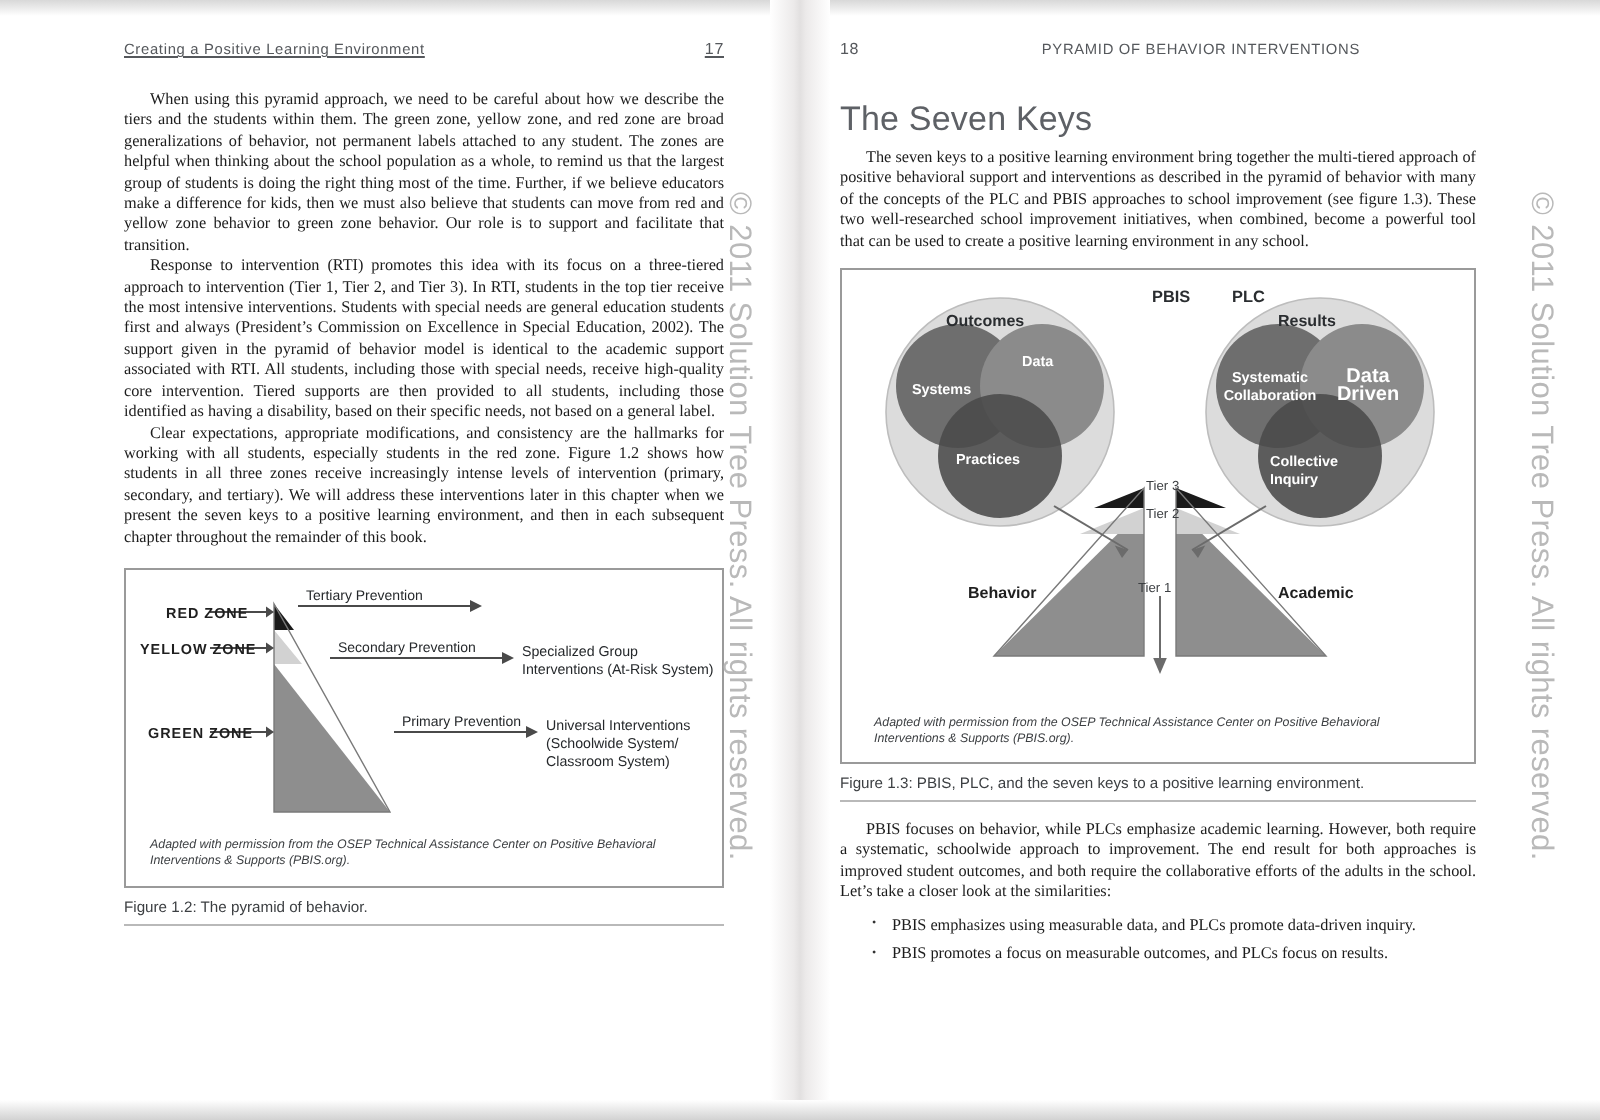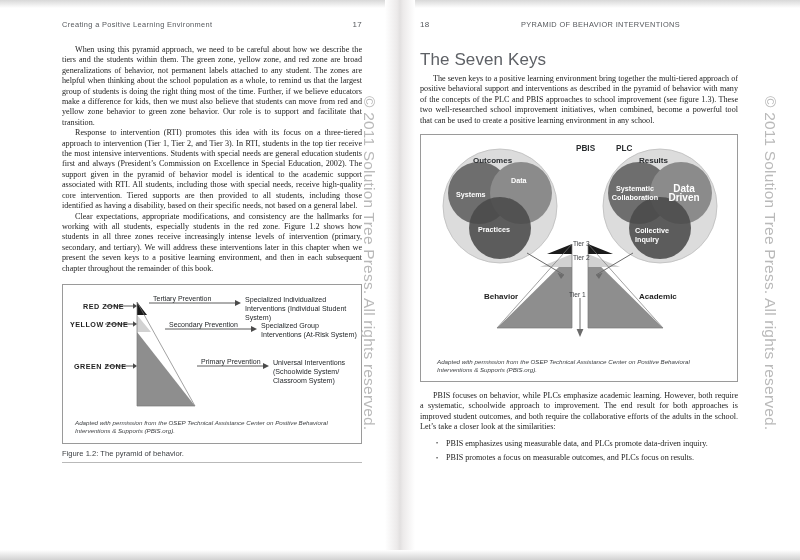--- a/index.html
+++ b/index.html
@@ -32,21 +32,21 @@
   .page{position:absolute;top:0;height:560px;box-sizing:border-box;}
   .page-left{left:0;width:400px;padding:20px 38px 10px 62px;}
   .page-right{left:400px;width:400px;padding:20px 62px 10px 20px;}
 
   .running-head{
     display:flex;align-items:baseline;
     font-family:"Liberation Sans",sans-serif;
     font-size:7.4px;color:#55585c;letter-spacing:.35px;
     height:12px;
   }
-  .rh-left{justify-content:flex-end;}
+  .rh-left{justify-content:flex-end;text-decoration:underline;}
   .rh-title{flex:0 0 auto;}
   .rh-spacer{flex:1 1 auto;}
   .rh-folio{font-size:8px;color:#55585c;}
 
   p.body{
     margin:0;
     font-size:8.15px;
     line-height:10.4px;
     text-align:justify;
     color:#1c1c1c;
@@ -208,21 +208,20 @@
         </svg>
 
         <span class="zone-label" style="left:20px;top:17px;">RED ZONE</span>
         <span class="zone-label" style="left:7px;top:35px;">YELLOW ZONE</span>
         <span class="zone-label" style="left:11px;top:77px;">GREEN ZONE</span>
 
         <span class="prev-label" style="left:90px;top:10px;">Tertiary Prevention</span>
         <span class="prev-label" style="left:106px;top:36px;">Secondary Prevention</span>
         <span class="prev-label" style="left:138px;top:73px;">Primary Prevention</span>
 
-        <span class="desc" style="left:182px;top:11px;width:115px;">Specialized Individualized Interventions (Individual Student System)</span>
         <span class="desc" style="left:198px;top:37px;width:100px;">Specialized Group Interventions (At-Risk System)</span>
         <span class="desc" style="left:210px;top:74px;width:92px;">Universal Interventions (Schoolwide System/ Classroom System)</span>
 
         <div class="credit">Adapted with permission from the OSEP Technical Assistance Center on Positive Behavioral Interventions &amp; Supports (PBIS.org).</div>
       </div>
     </div>
 
     <div class="figcaption">Figure 1.2: The pyramid of behavior.</div>
   </div>
 
@@ -289,20 +288,21 @@
       <span class="tierlbl" style="left:152px;top:105px;">Tier 3</span>
       <span class="tierlbl" style="left:152px;top:119px;">Tier 2</span>
       <span class="tierlbl" style="left:148px;top:156px;">Tier 1</span>
 
       <span class="sidelbl" style="left:63px;top:143px;">Behavior</span>
       <span class="sidelbl" style="left:218px;top:143px;">Academic</span>
 
       <div class="credit">Adapted with permission from the OSEP Technical Assistance Center on Positive Behavioral Interventions &amp; Supports (PBIS.org).</div>
     </div>
 
+    <div class="figcaption">Figure 1.3: PBIS, PLC, and the seven keys to a positive learning environment.</div>
 
     <p class="body" style="margin-top:9px;">PBIS focuses on behavior, while PLCs emphasize academic learning. However, both require a systematic, schoolwide approach to improvement. The end result for both approaches is improved student outcomes, and both require the collaborative efforts of the adults in the school. Let’s take a closer look at the similarities:</p>
 
     <ul class="bullets">
       <li>PBIS emphasizes using measurable data, and PLCs promote data-driven inquiry.</li>
       <li>PBIS promotes a focus on measurable outcomes, and PLCs focus on results.</li>
     </ul>
   </div>
 
   <div class="watermark wm-left">© 2011 Solution Tree Press. All rights reserved.</div>

